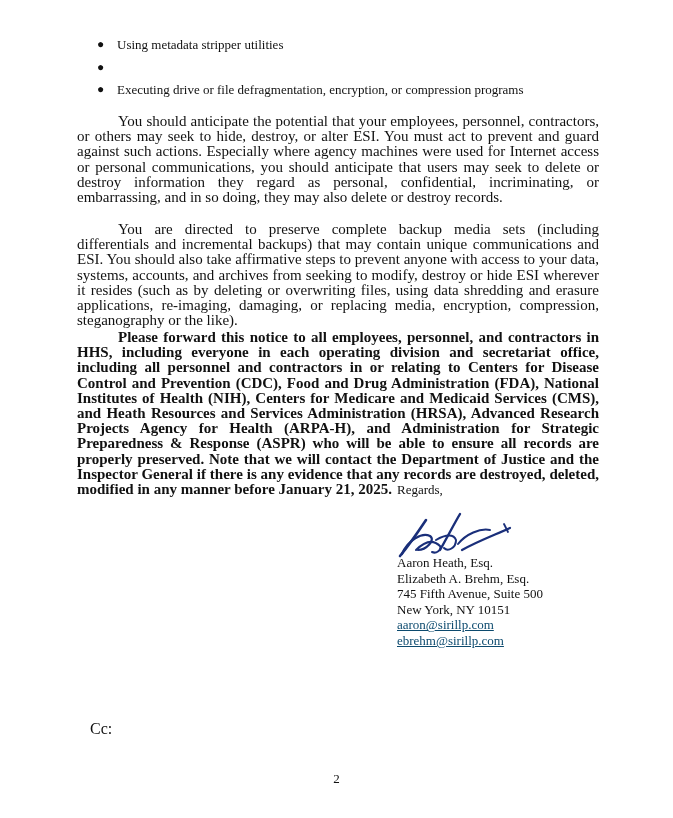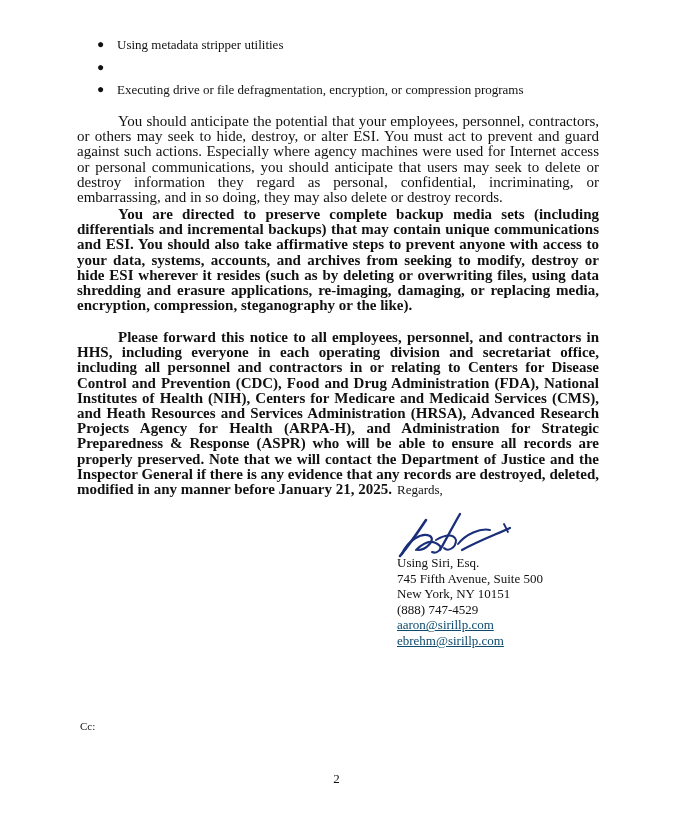--- a/index.html
+++ b/index.html
@@ -5,28 +5,28 @@
   html, body { margin:0; padding:0; background:#ffffff; }
   body { width:673px; height:818px; position:relative; overflow:hidden;
          font-family:"Liberation Serif", "DejaVu Serif", serif; color:#111; }
   .page { position:absolute; left:0; top:0; width:673px; height:818px; background:#fff; }
   .bullets { position:absolute; left:77px; top:37px; width:530px; margin:0; padding:0; list-style:none; }
   .bullets li { position:relative; padding-left:40px; font-size:13px; line-height:15px; height:15px; margin-bottom:7.5px; white-space:nowrap; }
   .bullets li .dot { position:absolute; left:20px; top:0; font-size:12px; }
   .para { position:absolute; left:77px; width:522px; font-size:15px; line-height:15.2px;
           text-align:justify; text-indent:41px; margin:0; }
   #p1 { top:114px; }
-  #p2 { top:207px;font-weight:bold; }
+  #p2 { top:222px; }
   #p3 { top:330px;font-weight:bold; }
   .sig { position:absolute; left:397px; font-size:13px; line-height:15.6px; }
   #regards { top:482px; }
   #sigimg { position:absolute; left:396px; top:510px; width:120px; height:50px; }
   #sigblock { top:555px; }
   .sig a, .sig .link { color:#0c4a6e; text-decoration:underline; }
-  #cc { position:absolute; left:80px; top:720px; font-size:11px; }
+  #cc { position:absolute; left:90px; top:720px; font-size:16px; }
   #pagenum { position:absolute; left:0; width:673px; top:771px; text-align:center; font-size:13px; }
 </style>
 </head>
 <body>
 
 <div class="page">
 
   <ul class="bullets">
     <li><span class="dot">●</span><span>Using metadata stripper utilities</span></li>
     <li><span class="dot">●</span></li>
@@ -46,23 +46,23 @@
       <path d="M20 40 C 30 30, 38 30, 44 36 C 46 40, 40 44, 36 42" stroke-width="2"></path>
       <path d="M44 40 C 52 26, 58 14, 64 4" stroke-width="2.4"></path>
       <path d="M40 30 C 50 24, 58 24, 60 30 C 60 38, 52 42, 48 38" stroke-width="2"></path>
       <path d="M62 34 C 70 24, 84 18, 94 20" stroke-width="2"></path>
       <path d="M66 40 C 80 32, 96 26, 114 18" stroke-width="2.2"></path>
       <path d="M108 14 L 112 22" stroke-width="1.8"></path>
     </g>
   </svg>
 
   <div class="sig" id="sigblock">
-    <div>Using Siri, Esq.</div>
+    <div>Aaron Heath, Esq.</div>
+    <div>Elizabeth A. Brehm, Esq.</div>
     <div>745 Fifth Avenue, Suite 500</div>
     <div>New York, NY 10151</div>
-    <div>(888) 747-4529</div>
     <div><span class="link">aaron@sirillp.com</span></div>
     <div><span class="link">ebrehm@sirillp.com</span></div>
   </div>
 
   <div id="cc">Cc:</div>
   <div id="pagenum">2</div>
 </div>
 
 </body></html>

